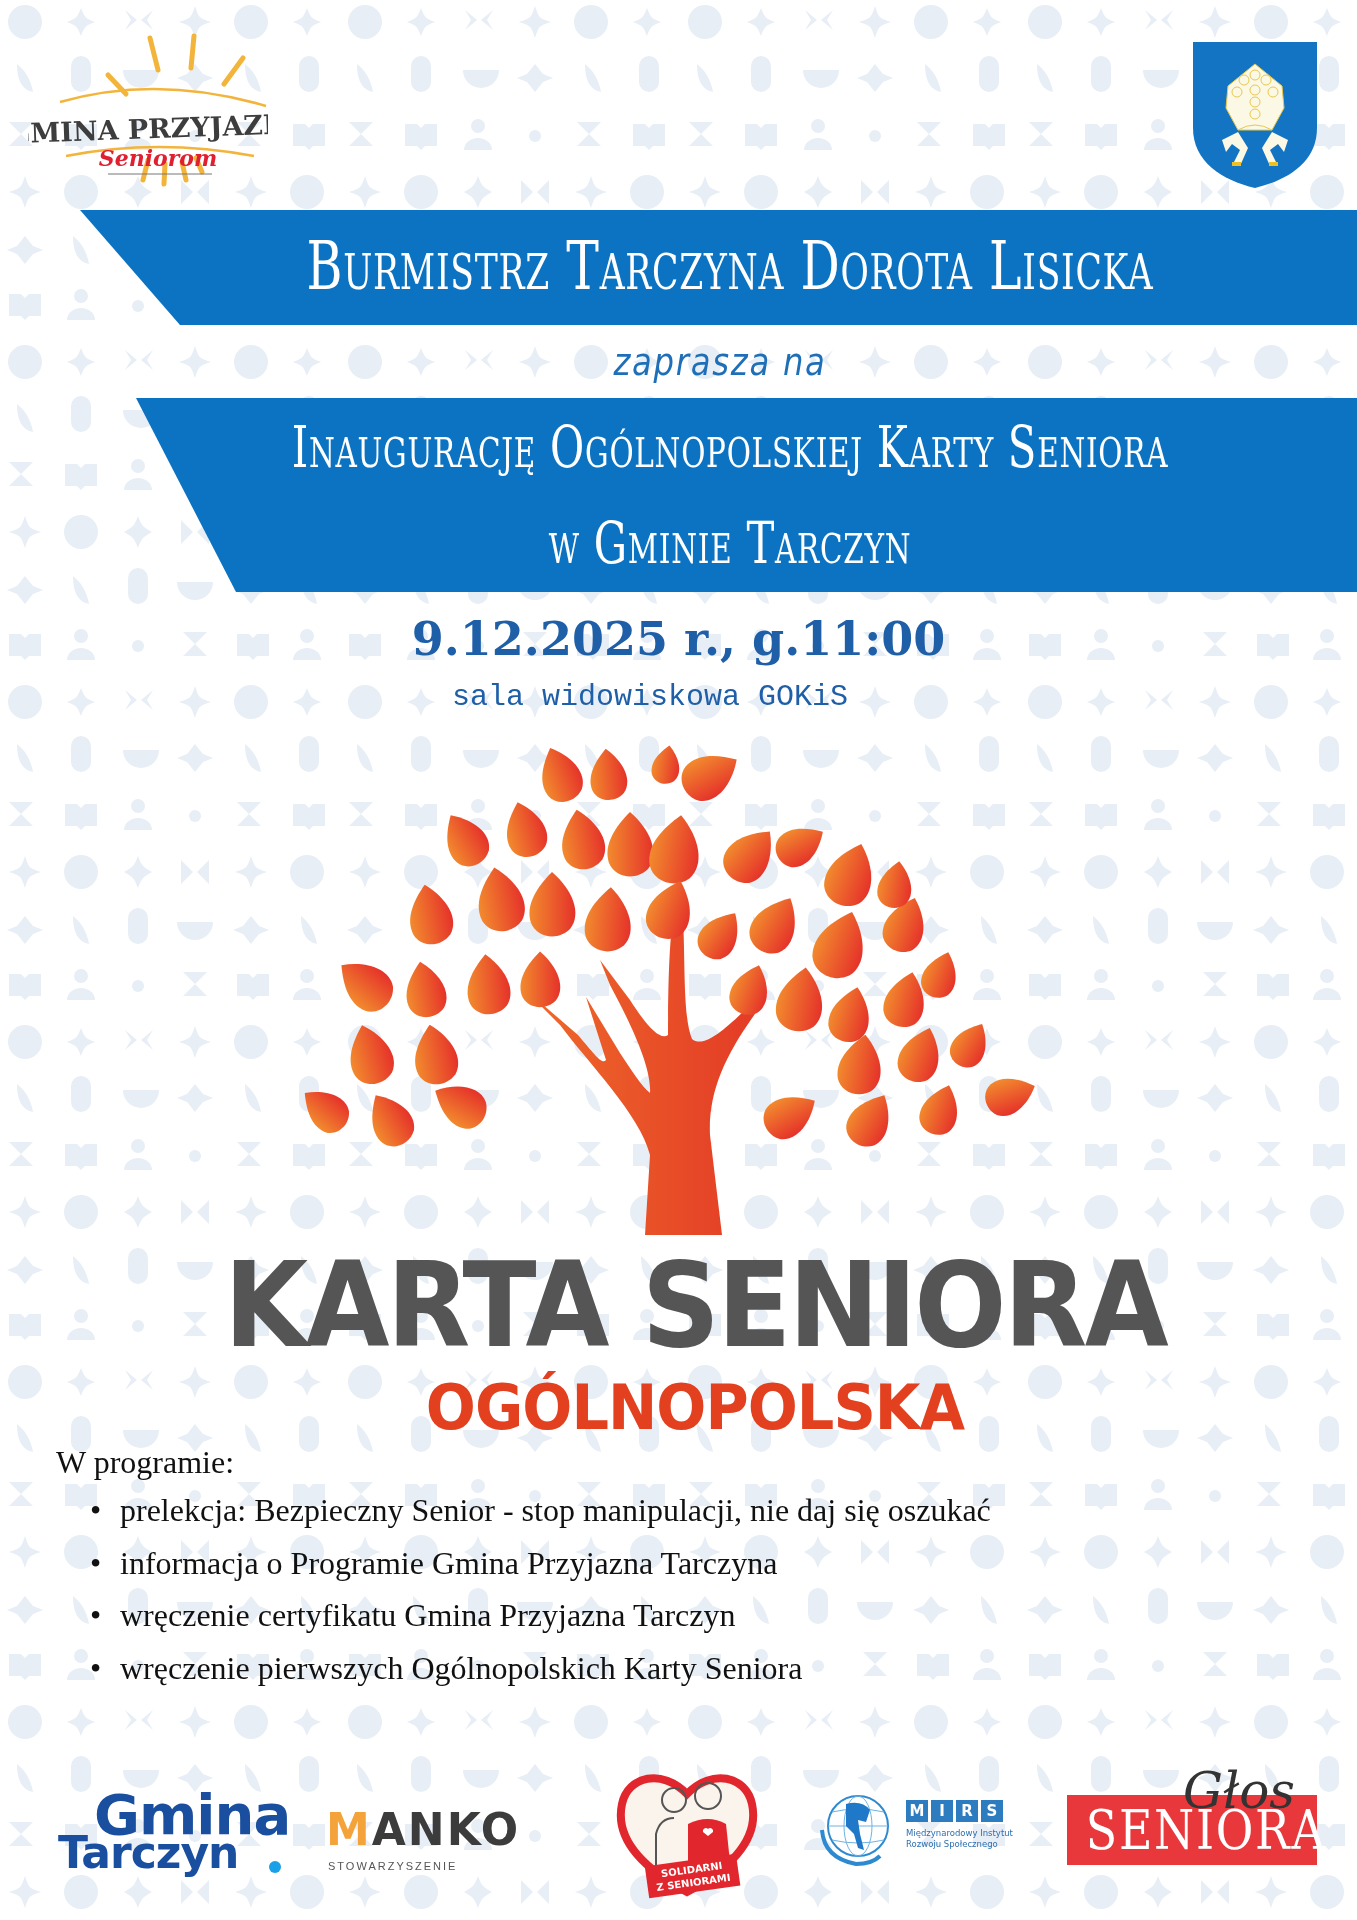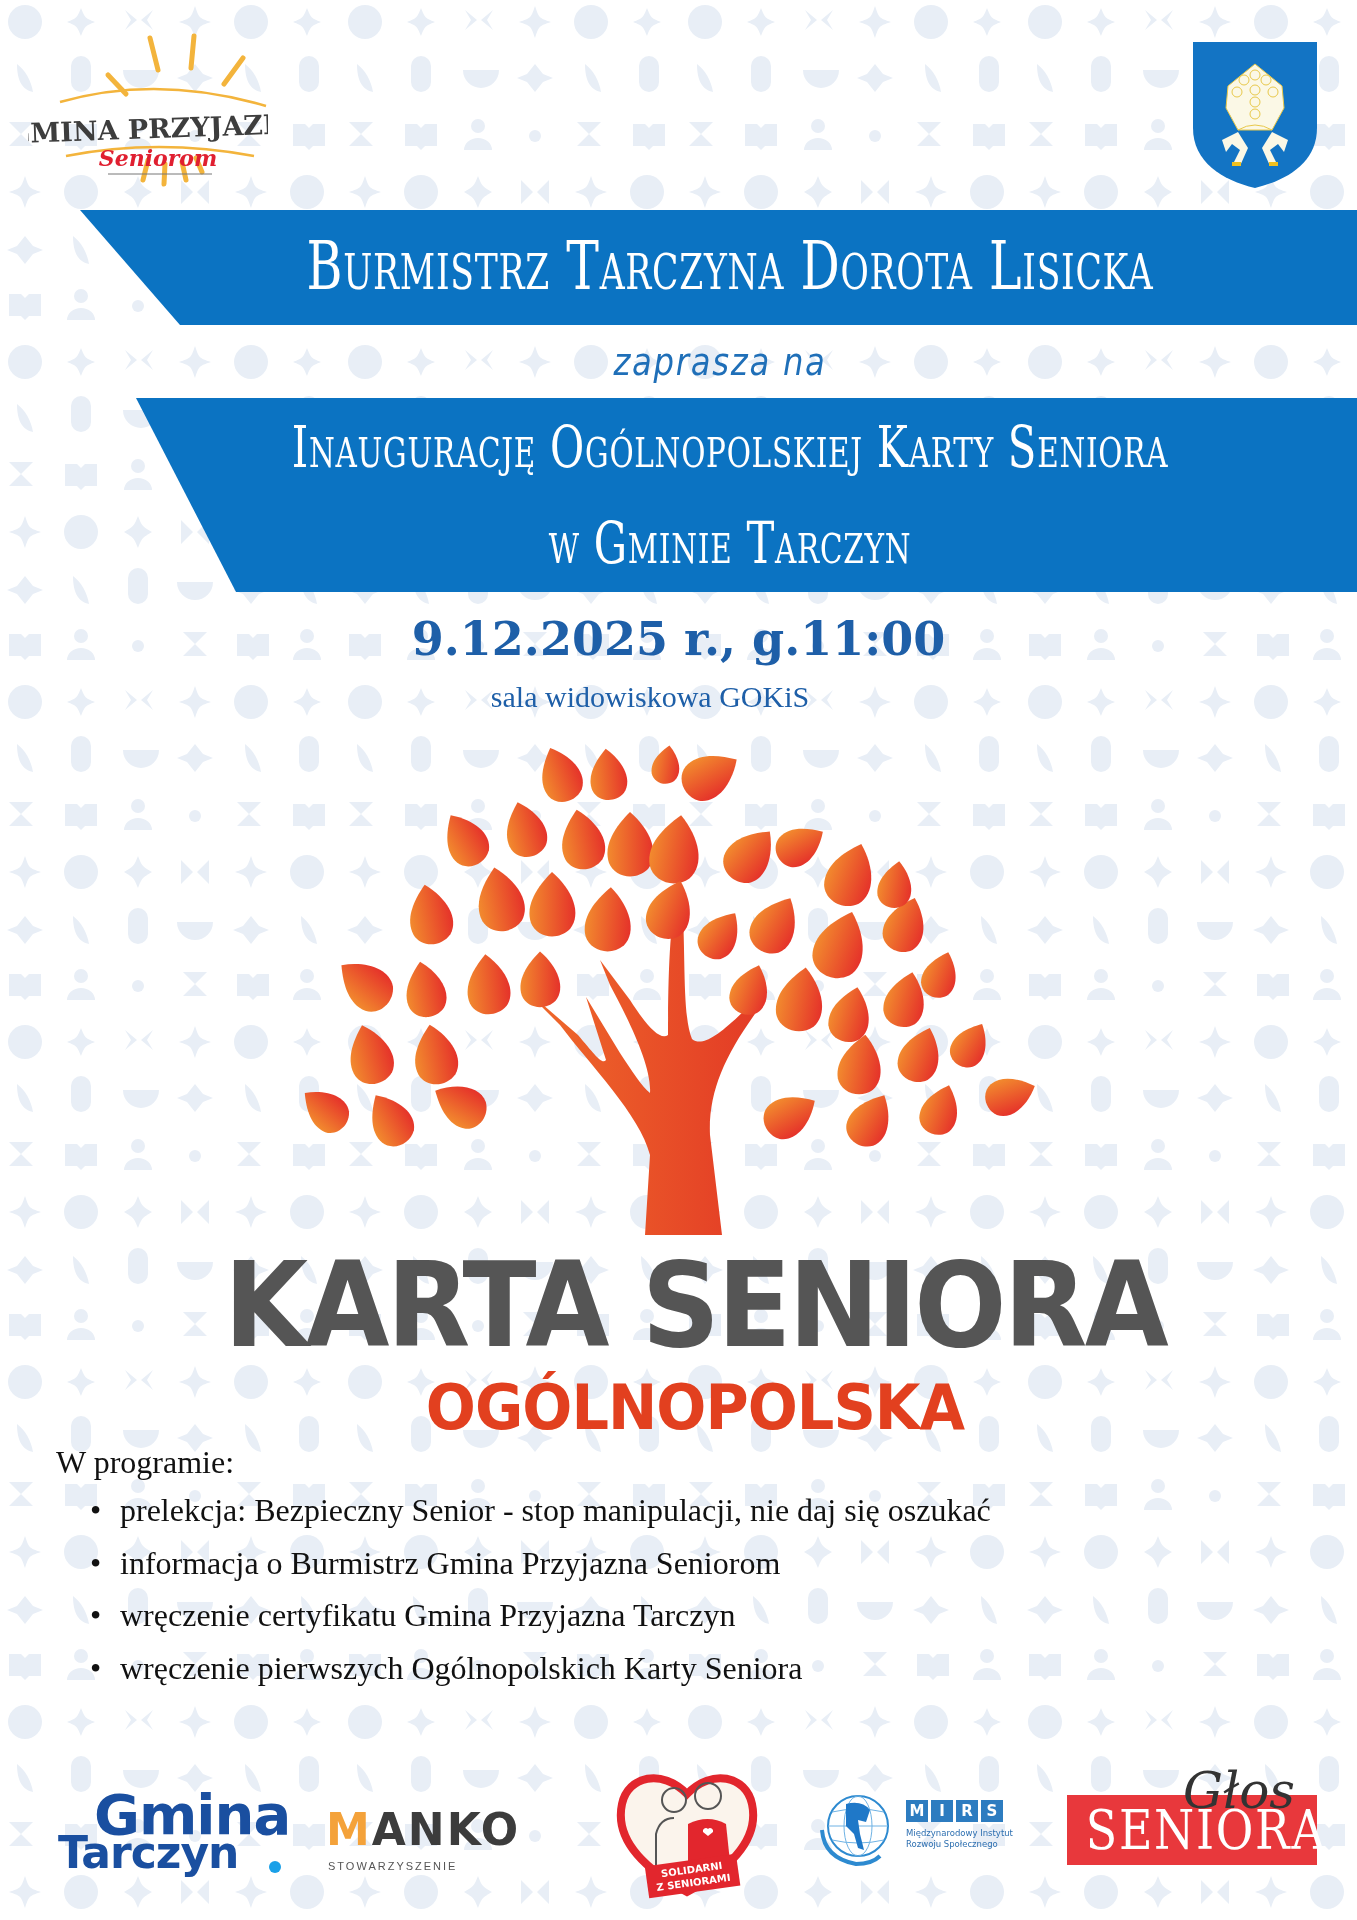--- a/index.html
+++ b/index.html
@@ -37,21 +37,21 @@
   .t-inaug { left: 0; width: 1460px; top: 412px; font-size: 58px; line-height: 70px; }
   .t-gmina { left: 0; width: 1460px; top: 508px; font-size: 58px; line-height: 70px; }
 
   .invite { left: 0; width: 1440px; top: 340px; text-align: center; z-index: 3;
     color: #1f6fb8; font-family: "DejaVu Sans", sans-serif; font-size: 38px; font-style: italic;
     letter-spacing: 2px; transform: scaleX(0.85); }
 
   .date { left: 0; width: 1357px; top: 612px; text-align: center;
     color: #1e5fa8; font-family: "DejaVu Serif", serif; font-weight: bold; font-size: 46px; }
   .venue { left: 0; width: 1300px; top: 680px; text-align: center;
-    color: #1e5fa8; font-family: Liberation Serif, serif; font-size: 30px; }
+    color: #1e5fa8; font-family: Liberation Mono, monospace; font-size: 30px; }
 
   .tree { left: 290px; top: 735px; width: 810px; height: 500px; }
   .tree svg { width: 100%; height: 100%; }
 
   .karta { left: 0; width: 1390px; top: 1240px; text-align: center;
     font-family: "DejaVu Sans", sans-serif; font-weight: bold; color: #555555;
     font-size: 118px; line-height: 130px; letter-spacing: -3px; transform: scaleX(0.92); }
   .ogolno { left: 0; width: 1390px; top: 1372px; text-align: center;
     font-family: "DejaVu Sans", sans-serif; font-weight: bold; color: #e2401f;
     font-size: 62px; line-height: 72px; letter-spacing: -1px; transform: scaleX(0.95); }
@@ -266,21 +266,21 @@
   </svg>
 </div>
 
 <div class="layer karta">KARTA SENIORA</div>
 <div class="layer ogolno">OGÓLNOPOLSKA</div>
 
 <div class="layer program">
   <div class="program-title">W programie:</div>
   <ul class="program-list">
     <li>prelekcja: Bezpieczny Senior - stop manipulacji, nie daj się oszukać</li>
-    <li>informacja o Burmistrz Gmina Przyjazna Seniorom</li>
+    <li>informacja o Programie Gmina Przyjazna Tarczyna</li>
     <li>wręczenie certyfikatu Gmina Przyjazna Tarczyn</li>
     <li>wręczenie pierwszych Ogólnopolskich Karty Seniora</li>
   </ul>
 </div>
 
 <div class="layer f-gmina">
   <span class="l1">Gmina</span>
   <span class="l2">Tarczyn</span>
   <span class="dot"></span>
 </div>

